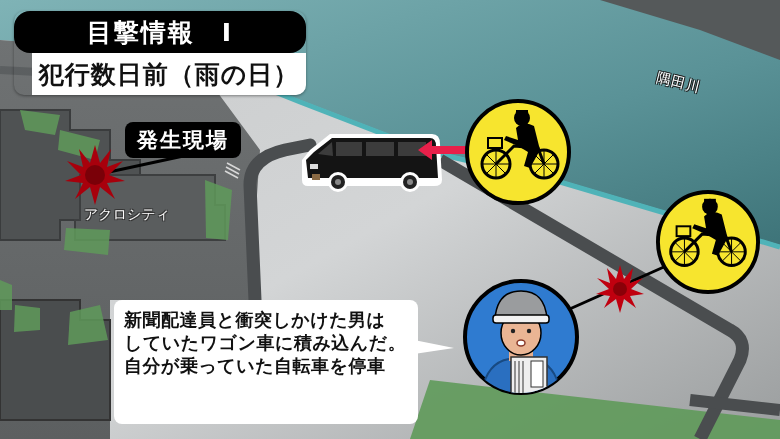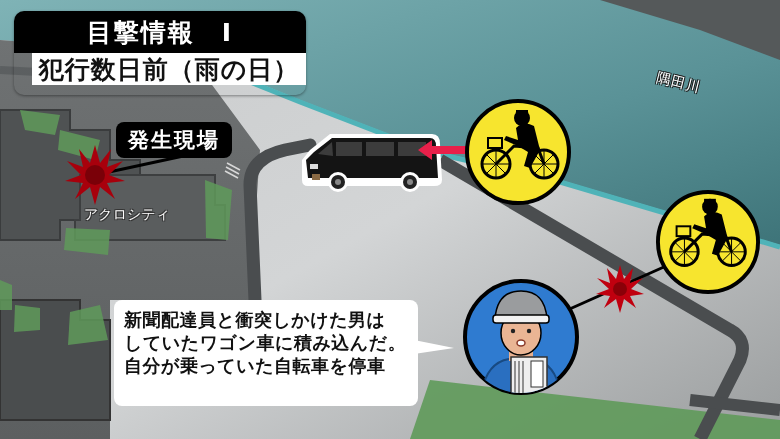--- a/index.html
+++ b/index.html
@@ -1,25 +1,25 @@
 <!DOCTYPE html>
 <html><head>
 <meta charset="utf-8">
 <style>
   html, body { margin:0; padding:0; }
   body { width:780px; height:439px; overflow:hidden; position:relative; font-family:"DejaVu Sans", sans-serif; background:#8a8d8f; }
   .scene { position:absolute; left:0; top:0; width:780px; height:439px; overflow:hidden; }
   .scene svg.map { position:absolute; left:0; top:0; }
   .title-box { position:absolute; left:14px; top:11px; width:292px; height:84px; border-radius:10px; overflow:hidden; box-shadow:0 1px 3px rgba(0,0,0,0.4); }
-  .title-top { height:42px; background:#000; color:#fff; font-weight:bold; font-size:25px; display:flex; align-items:center; justify-content:center; letter-spacing:2px; }
-  .title-bottom { height:32px; background:#fff; color:#111; font-weight:bold; font-size:25px; display:flex; align-items:center; justify-content:center; letter-spacing:1px;margin-left:18px; }
-  .scene-label { position:absolute; left:116px; top:122px; background:#000; color:#fff; font-weight:bold; font-size:21px; padding:4px 12px; border-radius:8px; letter-spacing:2px; }
+  .title-top { height:42px; background:#000; color:#fff; font-weight:bold; font-size:25px; display:flex; align-items:center; justify-content:center; letter-spacing:2px;border-radius:16px; }
+  .title-bottom { height:42px; background:#fff; color:#111; font-weight:bold; font-size:25px; display:flex; align-items:center; justify-content:center; letter-spacing:1px;margin-left:18px; }
+  .scene-label { position:absolute; left:125px; top:122px; background:#000; color:#fff; font-weight:bold; font-size:21px; padding:4px 12px; border-radius:8px; letter-spacing:2px; }
   .place-label { position:absolute; left:84px; top:204px; color:#fff; font-size:14px; line-height:21px; text-shadow:-1px -1px 0 #333,1px -1px 0 #333,-1px 1px 0 #333,1px 1px 0 #333; }
   .river-label { position:absolute; left:656px; top:74px; color:#fff; font-size:14px; transform:rotate(14deg); text-shadow:-1px -1px 0 #222,1px -1px 0 #222,-1px 1px 0 #222,1px 1px 0 #222; letter-spacing:1px; }
-  .speech { position:absolute; left:114px; top:300px; width:304px; height:106px; background:#fff; border-radius:8px; padding:8px 0 0 10px; box-sizing:border-box; }
+  .speech { position:absolute; left:114px; top:300px; width:304px; height:124px; background:#fff; border-radius:8px; padding:8px 0 0 10px; box-sizing:border-box; }
   .speech-line { font-size:18px; font-weight:bold; color:#111; line-height:23px; white-space:nowrap; letter-spacing:0.5px; }
   .speech-tail { position:absolute; left:414px; top:340px; width:0; height:0; border-top:8px solid transparent; border-bottom:6px solid transparent; border-left:40px solid #fff; }
 </style>
 </head>
 <body>
 
 <div class="scene">
   <svg class="map" width="780" height="439" viewBox="0 0 780 439">
     <defs>
       <linearGradient id="riverGrad" x1="0" y1="0" x2="1" y2="1">

